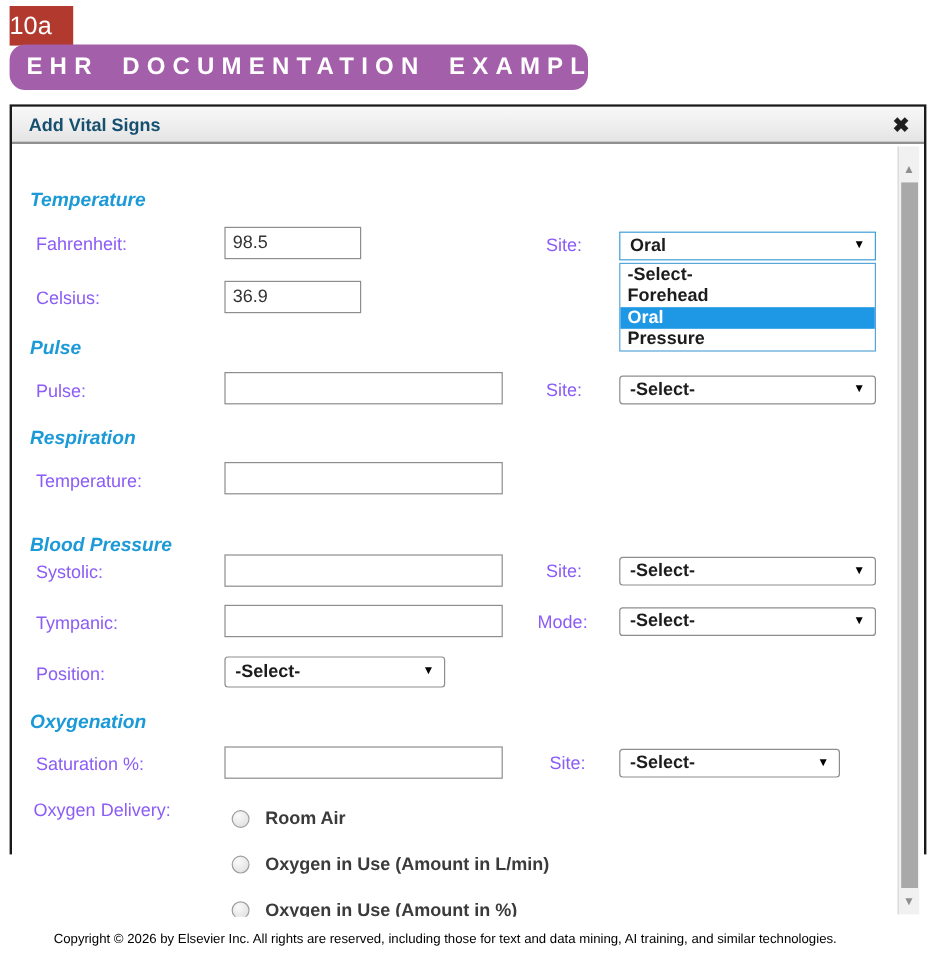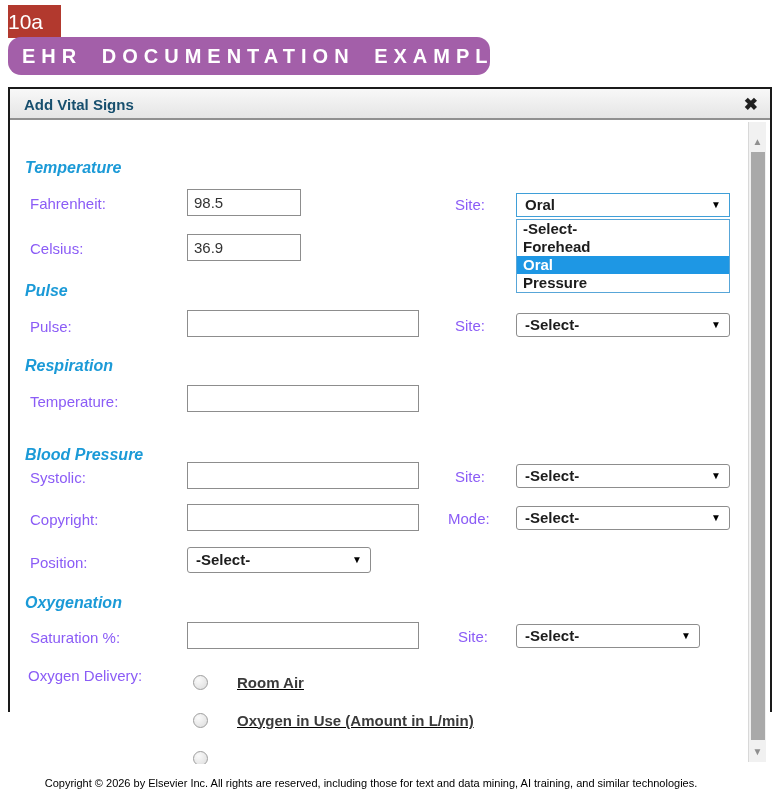--- a/index.html
+++ b/index.html
@@ -34,21 +34,21 @@
   .select-box .arrow { position: absolute; right: 8px; top: 0; line-height: 22px; font-size: 10px; color: #000; }
   .select-open { border: 1px solid #3f9fd8; border-radius: 0; }
 
   .dropdown-list { position: absolute; left: 506px; top: 99px; width: 214px; background: #fff;
                    border: 1px solid #58a6d8; z-index: 9; }
   .dropdown-option { height: 18px; line-height: 18px; padding-left: 6px; font-size: 15px;
                      font-weight: bold; color: #1c1c1c; white-space: nowrap; cursor: pointer; }
   .dropdown-option.selected { background: #1e97e4; color: #fff; }
 
   .radio-group { position: absolute; left: 183px; top: 551px; }
-  .radio-row { display: flex; align-items: center; gap: 29px; height: 22px; margin-bottom: 16px; text-decoration: underline; }
+  .radio-row { display: flex; align-items: center; gap: 13px; height: 22px; margin-bottom: 16px; }
   .radio-circle { width: 15px; height: 15px; border-radius: 50%; border: 1px solid #9e9e9e; flex: 0 0 15px;
                   background: radial-gradient(circle at 35% 30%, #fafafa, #dcdcdc); }
   .radio-label { font-size: 15px; font-weight: bold; color: #3b3b3b; white-space: nowrap; }
 
   
   .scrollbar-track { position: absolute; right: 4px; top: 2px; width: 18px; height: 640px;
                      background: #f1f1f1; border-left: 1px solid #d8d8d8; }
   .scroll-arrow { position: absolute; left: 0; width: 100%; height: 16px; text-align: center;
                   font-size: 10px; color: #8f8f8f; line-height: 16px; cursor: pointer; }
   .scroll-arrow.up { top: 12px; }
@@ -108,21 +108,21 @@
 
       <div class="section-header" style="top:312px;margin-top:14px;">Blood Pressure</div>
       <div class="field-label" style="left:20px; top:349px;">Systolic:</div>
       <input class="text-input" style="left: 177px; top: 342px; width: 232px;" value="">
       <div class="field-label" style="left:445px; top:348px;">Site:</div>
       <div class="select-box" style="left:506px; top:344px; width:214px;">
         <span>-Select-</span>
         <span class="arrow">▼</span>
       </div>
 
-      <div class="field-label" style="left:20px; top:391px;">Copyright:</div>
+      <div class="field-label" style="left:20px; top:391px;">Tympanic:</div>
       <input class="text-input" style="left: 177px; top: 384px; width: 232px;" value="">
       <div class="field-label" style="left:438px; top:390px;">Mode:</div>
       <div class="select-box" style="left:506px; top:386px; width:214px;">
         <span>-Select-</span>
         <span class="arrow">▼</span>
       </div>
 
       <div class="field-label" style="left:20px; top:434px;">Position:</div>
       <div class="select-box" style="left:177px; top:427px; width:184px; height:26px; line-height:24px;">
         <span>-Select-</span>
@@ -143,20 +143,21 @@
           <div class="radio-row">
             <span class="radio-circle"></span>
             <span class="radio-label">Room Air</span>
           </div>
           <div class="radio-row">
             <span class="radio-circle"></span>
             <span class="radio-label">Oxygen in Use (Amount in L/min)</span>
           </div>
           <div class="radio-row">
             <span class="radio-circle"></span>
+            <span class="radio-label">Oxygen in Use (Amount in %)</span>
           </div>
         </div>
 
       <div class="scrollbar-track">
         <div class="scroll-arrow up">▲</div>
         <div class="scroll-thumb"></div>
         <div class="scroll-arrow down">▼</div>
       </div>
 
     </div>

